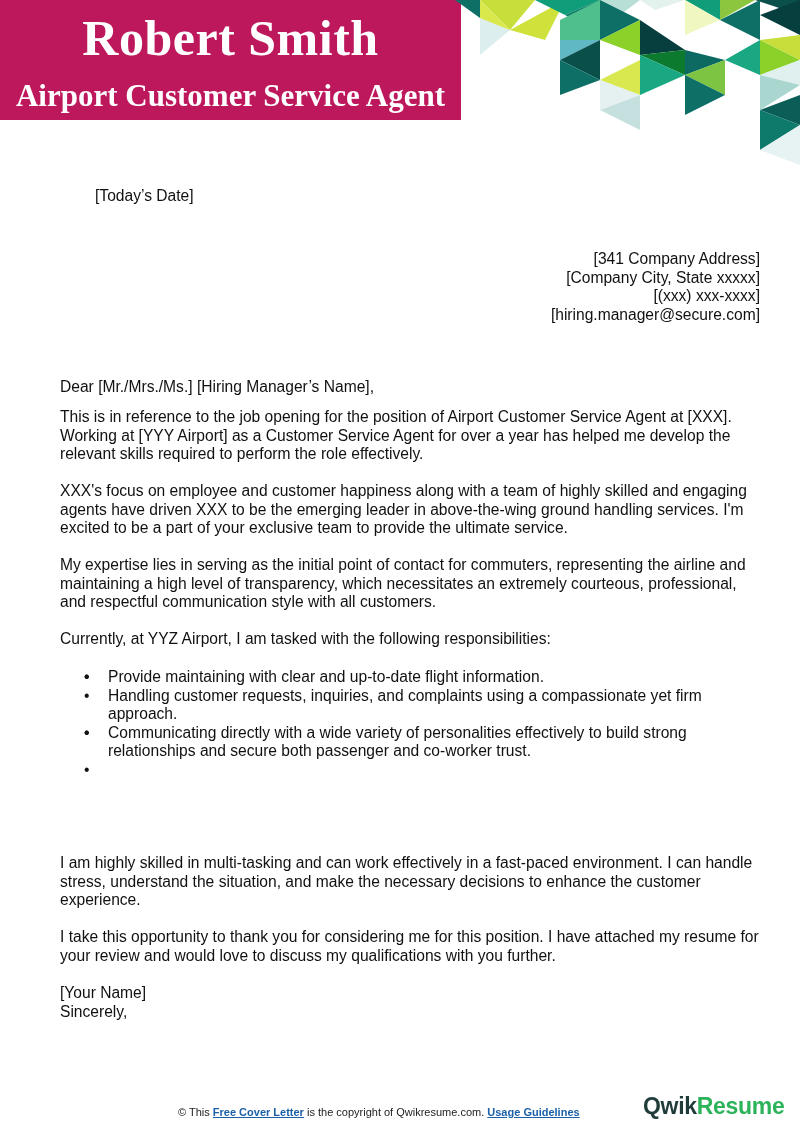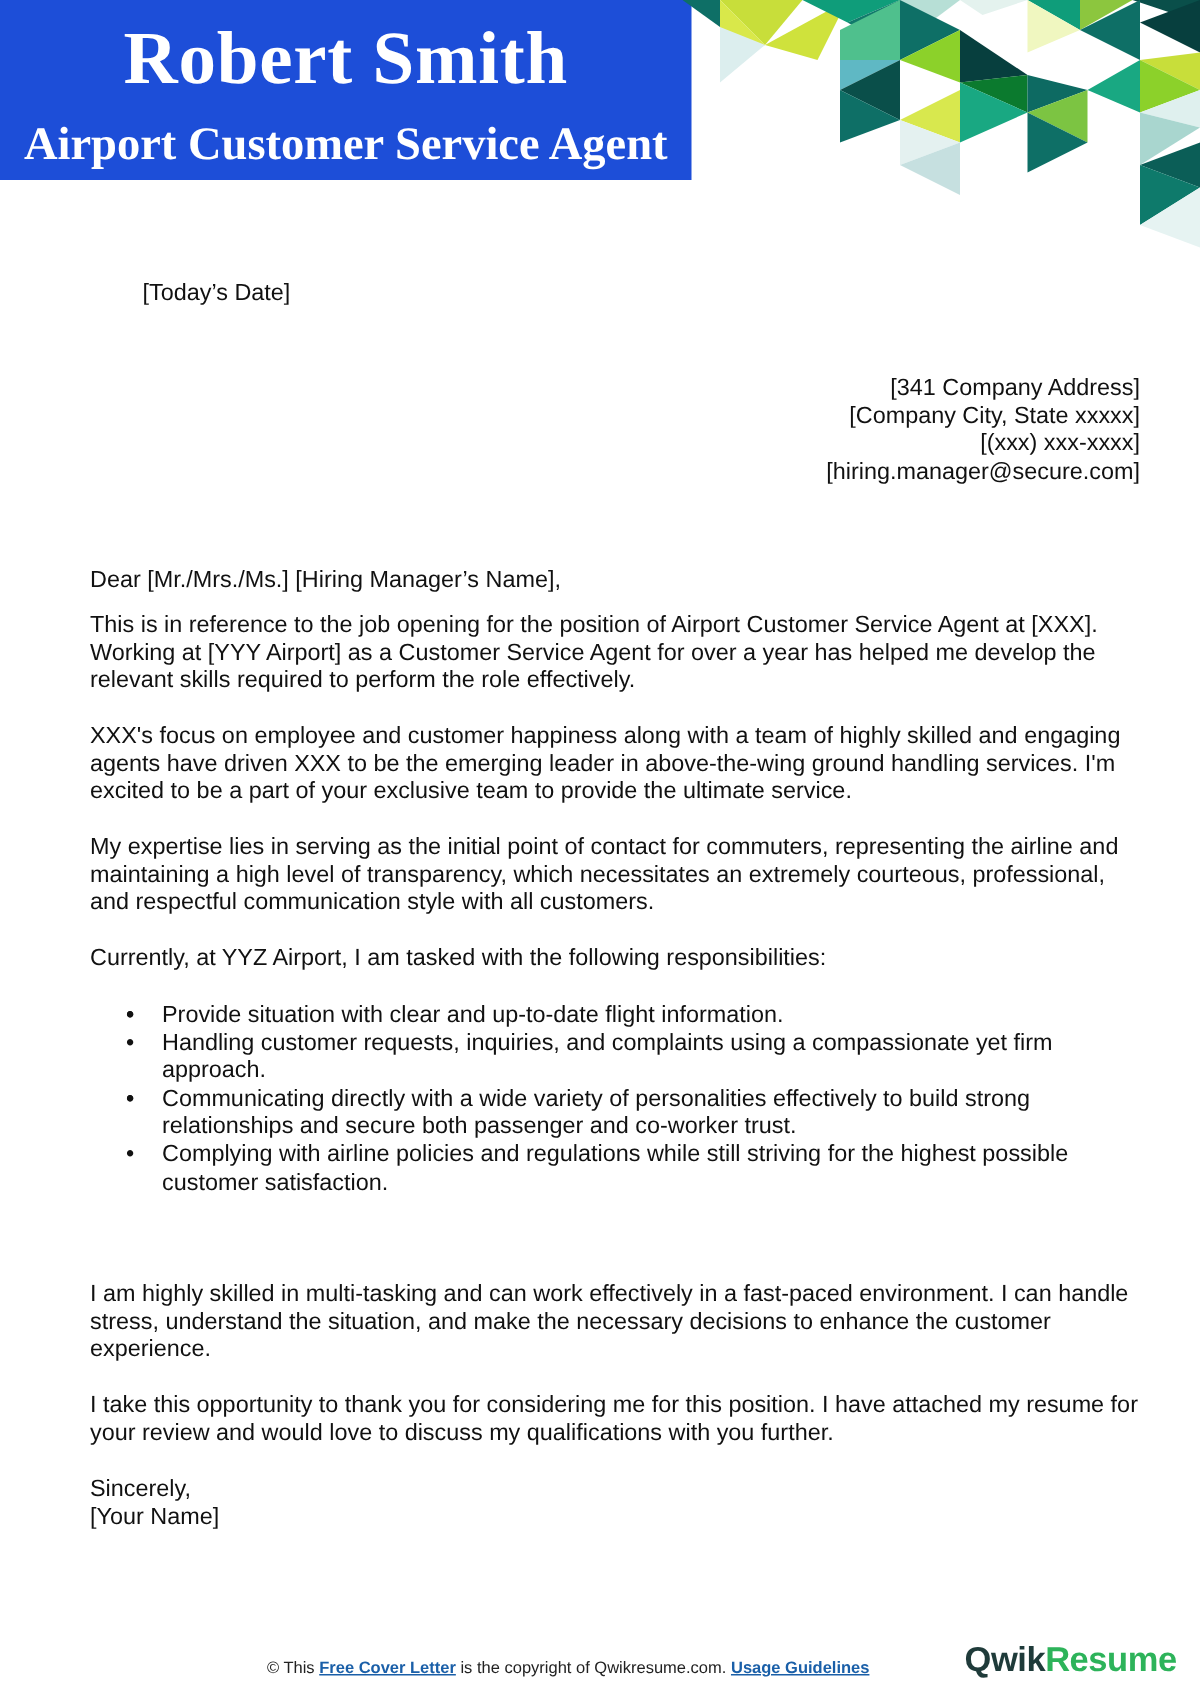--- a/index.html
+++ b/index.html
@@ -3,21 +3,21 @@
 <meta charset="utf-8">
 <style>
   html, body { margin: 0; padding: 0; }
   body {
     width: 800px; height: 1131px; position: relative; overflow: hidden;
     background: #ffffff; color: #111111;
     font-family: "Liberation Sans", sans-serif;
   }
   .header-box {
     position: absolute; left: 0; top: 0; width: 461px; height: 120px;
-    background: #1d4ed8; color: #ffffff; text-align: center;
+    background: #be185d; color: #ffffff; text-align: center;
     font-family: "Liberation Serif", "DejaVu Serif", serif;
   }
   .header-box .name {
     position: absolute; left: 0; right: 0; top: 8px;
     font-size: 50px; font-weight: bold; letter-spacing: 0.5px; line-height: 60px;
   }
   .header-box .title {
     position: absolute; left: 0; right: 0; top: 76px;
     font-size: 31px; font-weight: bold; line-height: 40px;
   }
@@ -119,33 +119,33 @@
 
 <div class="text salutation">Dear [Mr./Mrs./Ms.] [Hiring Manager’s Name],</div>
 
 <div class="text para1">This is in reference to the job opening for the position of Airport Customer Service Agent at [XXX]. Working at [YYY Airport] as a Customer Service Agent for over a year has helped me develop the relevant skills required to perform the role effectively.</div>
 <div class="text para2">XXX's focus on employee and customer happiness along with a team of highly skilled and engaging agents have driven XXX to be the emerging leader in above-the-wing ground handling services. I'm excited to be a part of your exclusive team to provide the ultimate service.</div>
 <div class="text para3">My expertise lies in serving as the initial point of contact for commuters, representing the airline and maintaining a high level of transparency, which necessitates an extremely courteous, professional, and respectful communication style with all customers.</div>
 <div class="text para4">Currently, at YYZ Airport, I am tasked with the following responsibilities:</div>
 
 <ul class="resp">
   <li><span class="bullet">•</span></li>
-  <li><span class="bullet">•</span><span>Provide situation with clear and up-to-date flight information.</span></li>
+  <li><span class="bullet">•</span><span>Provide maintaining with clear and up-to-date flight information.</span></li>
   <li><span class="bullet">•</span><span>Handling customer requests, inquiries, and complaints using a compassionate yet firm approach.</span></li>
   <li><span class="bullet">•</span></li>
   <li><span class="bullet">•</span><span>Communicating directly with a wide variety of personalities effectively to build strong relationships and secure both passenger and co-worker trust.</span></li>
-  <li><span class="bullet">•</span><span>Complying with airline policies and regulations while still striving for the highest possible customer satisfaction.</span></li>
+  <li><span class="bullet">•</span></li>
 </ul>
 
 <div class="text para5">I am highly skilled in multi-tasking and can work effectively in a fast-paced environment. I can handle stress, understand the situation, and make the necessary decisions to enhance the customer experience.</div>
 <div class="text para6">I take this opportunity to thank you for considering me for this position. I have attached my resume for your review and would love to discuss my qualifications with you further.</div>
 
 <div class="text closing">
+  <p>[Your Name]</p>
   <p>Sincerely,</p>
-  <p>[Your Name]</p>
 </div>
 
 <div class="footer">
   <span>© This </span><a href="#">Free Cover Letter</a><span> is the copyright of Qwikresume.com. </span><a href="#">Usage Guidelines</a>
 </div>
 
 <div class="logo">
   <span class="qwik">Qwik</span><span class="resume">Resume</span>
 </div>
 

